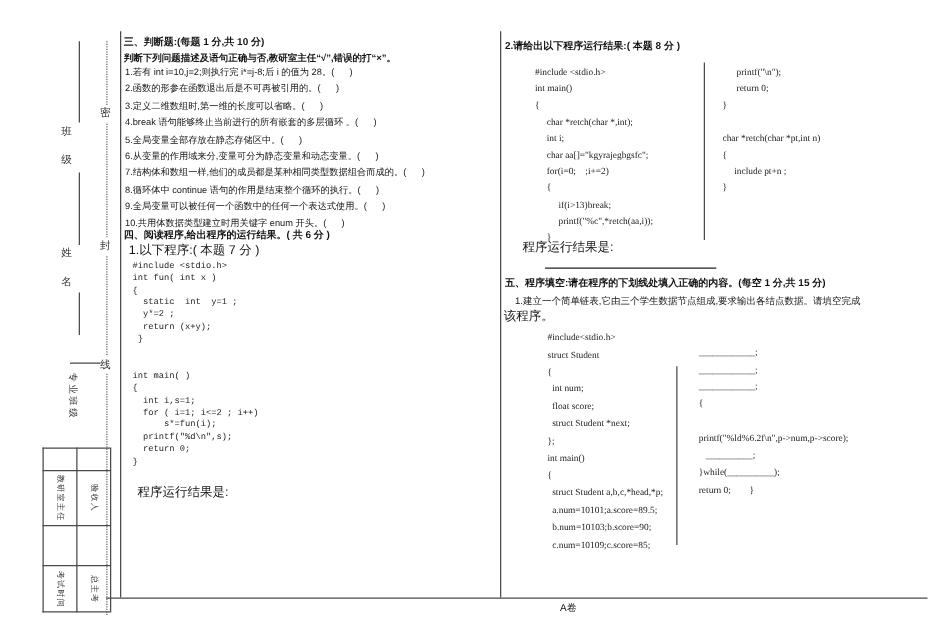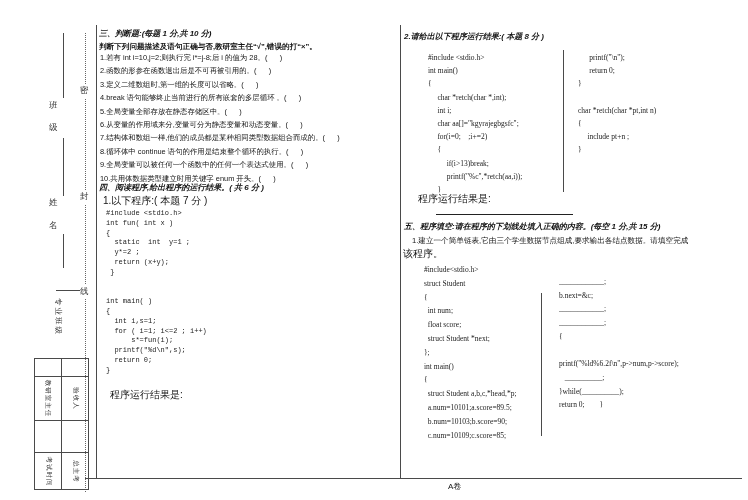--- a/index.html
+++ b/index.html
@@ -1,26 +1,26 @@
 <!DOCTYPE html>
 <html><head>
 <meta charset="utf-8">
 <style>
   html,body { margin:0; padding:0; background:#fff; }
   .page { position:relative; width:748px; height:500px; background:#fff; overflow:hidden;
           font-family:"Liberation Sans","DejaVu Sans",sans-serif; color:#141414; }
   .t  { position:absolute; font-size:10px; line-height:9px; color:#141414; white-space:pre; }
-  .h  { font-weight:bold; font-size:8px;font-style:italic; }
+  .h  { font-weight:bold; font-size:8px; }
   .h2 { font-weight:bold; font-size:7.6px; }
   .qlist  { position:absolute; font-size:7.4px; line-height:13.4px; white-space:pre; }
   .code4  { position:absolute; font-family:"Liberation Mono","DejaVu Sans Mono",monospace;
             font-size:7px; line-height:9.8px; white-space:pre; color:#222; }
   .codeT  { position:absolute; font-family:"Liberation Serif","DejaVu Serif",serif;
             font-size:7.5px; line-height:13.2px; white-space:pre; color:#1b1b1b; }
-  .codeT5a { line-height:13.8px; }
+  .codeT5a { line-height:13.8px;margin-left:14px; }
   .codeT5b { line-height:13.7px; }
   .vseg  { position:absolute; width:1px; background:#4a4a4a; }
   .hseg  { position:absolute; height:1px; background:#4a4a4a; }
   .dotline { position:absolute; width:0; border-left:1px dotted #666; }
   .mchar { position:absolute; font-size:8.5px; color:#333; }
   .sealchar { position:absolute; font-size:8.5px; color:#333; background:#fff; padding:1px 0; left:80px; }
   .rotlabel { position:absolute; font-size:7.5px; color:#333; letter-spacing:2px;
               transform:rotate(90deg); white-space:nowrap; }
   .cell { position:absolute; display:flex; align-items:center; justify-content:center; }
   .cell span { transform:rotate(90deg); font-size:6.5px; letter-spacing:1px; color:#333; white-space:nowrap; }
@@ -89,18 +89,18 @@
   <div class="t h" style="left:404px;top:32px">2.请给出以下程序运行结果:( 本题 8 分 )</div>
   <div class="codeT" style="left:428px;top:51px"><div>#include &lt;stdio.h&gt;</div><div>int main()</div><div>{</div><div>     char *retch(char *,int);</div><div>     int i;</div><div>     char aa[]="kgyrajegbgsfc";</div><div>     for(i=0;    ;i+=2)</div><div>     {</div><div>          if(i&gt;13)break;</div><div>          printf("%c",*retch(aa,i));</div><div>     }</div></div>
   <div class="codeT" style="left:578px;top:51px"><div>      printf("\n");</div><div>      return 0;</div><div>}</div><div>&nbsp;</div><div>char *retch(char *pt,int n)</div><div>{</div><div>     include pt+n ;</div><div>}</div></div>
   <div class="t" style="left:418px;top:194px">程序运行结果是:</div>
   <div class="blankline" style="left:436px;top:206px;width:137px;height:8px"></div>
 
   <div class="t h" style="left:404px;top:222px">五、程序填空:请在程序的下划线处填入正确的内容。(每空 1 分,共 15 分)</div>
   <div class="t" style="left:412px;top:236px;font-size:7.6px">1.建立一个简单链表,它由三个学生数据节点组成,要求输出各结点数据。请填空完成</div>
   <div class="t" style="left:403px;top:249px;font-size:10px">该程序。</div>
   <div class="codeT codeT5a" style="left:424px;top:263px"><div>#include&lt;stdio.h&gt;</div><div>struct Student</div><div>{</div><div>  int num;</div><div>  float score;</div><div>  struct Student *next;</div><div>};</div><div>int main()</div><div>{</div><div>  struct Student a,b,c,*head,*p;</div><div>  a.num=10101;a.score=89.5;</div><div>  b.num=10103;b.score=90;</div><div>  c.num=10109;c.score=85;</div></div>
-  <div class="codeT codeT5b" style="left:559px;top:275px"><div>____________;</div><div>b.next=&amp;c;</div><div>____________;</div><div>____________;</div><div>{</div><div>&nbsp;</div><div>printf("%ld%6.2f\n",p-&gt;num,p-&gt;score);</div><div>   __________;</div><div>}while(__________);</div><div>return 0;        }</div></div>
+  <div class="codeT codeT5b" style="left:559px;top:275px"><div>____________;</div><div>____________;</div><div>____________;</div><div>{</div><div>&nbsp;</div><div>printf("%ld%6.2f\n",p-&gt;num,p-&gt;score);</div><div>   __________;</div><div>}while(__________);</div><div>return 0;        }</div></div>
 
   <div class="footer" style="left:363px;top:502px">第 2 页(共 3 页)</div>
   <div class="footer" style="left:448px;top:481px">A卷</div>
 
 </div>
 
 </body></html>

